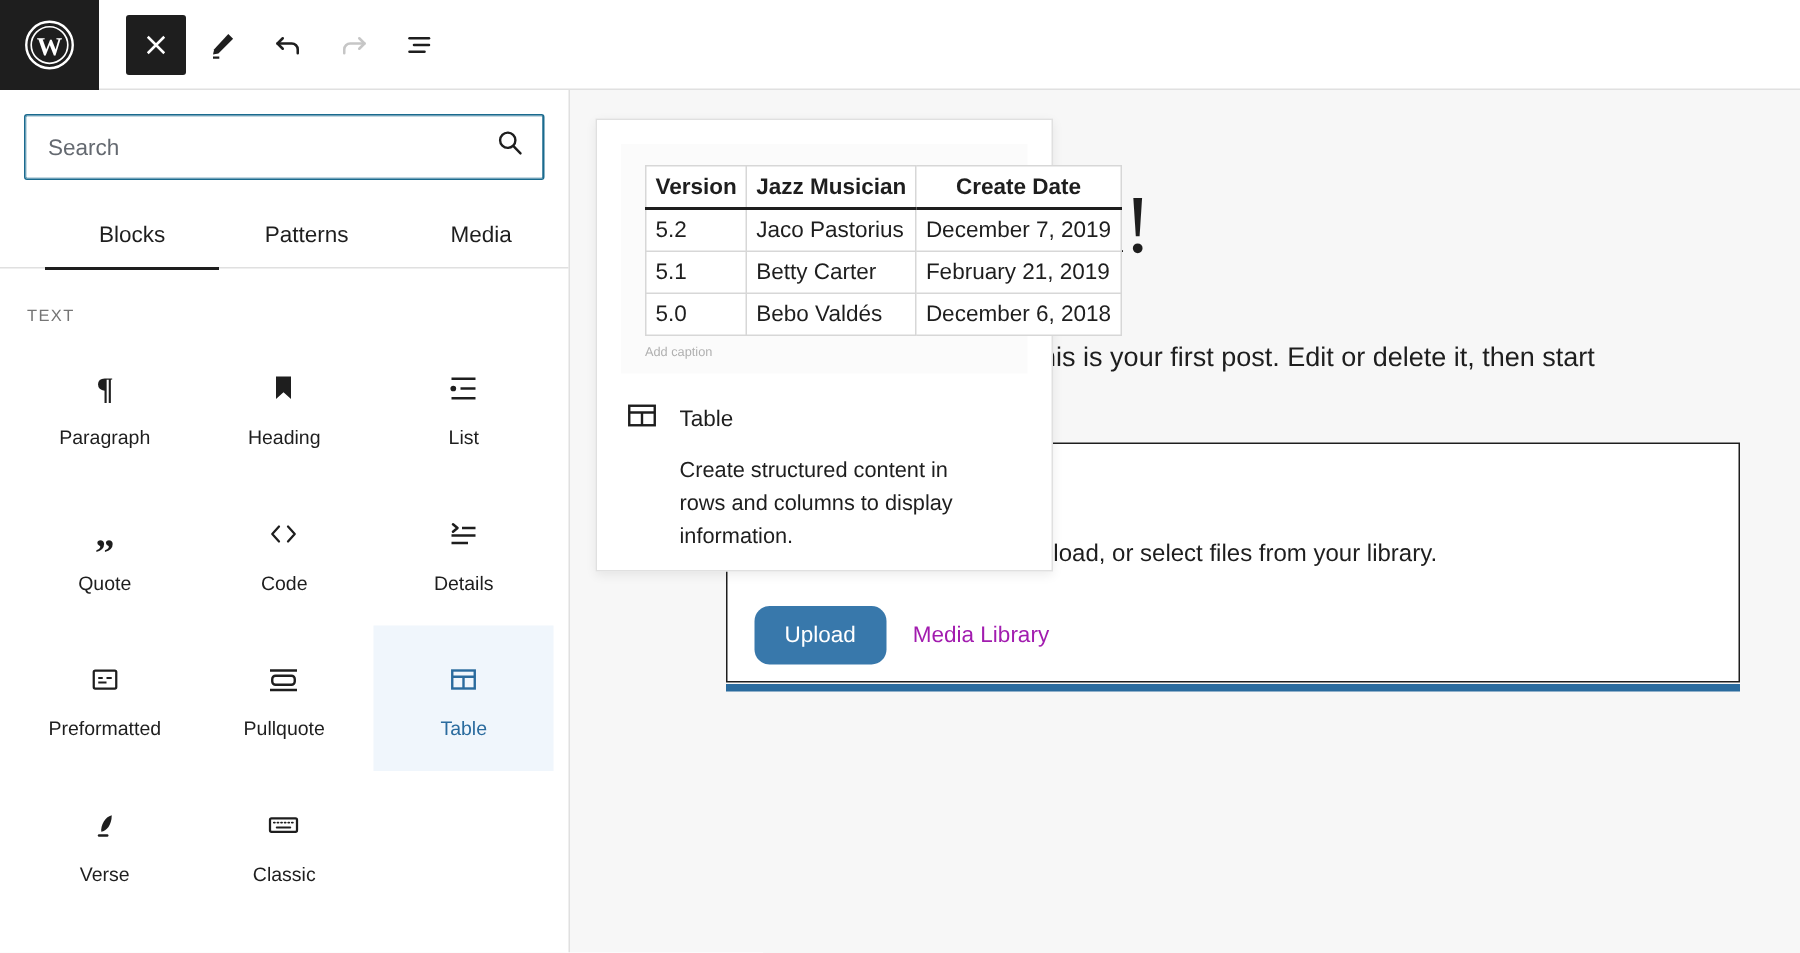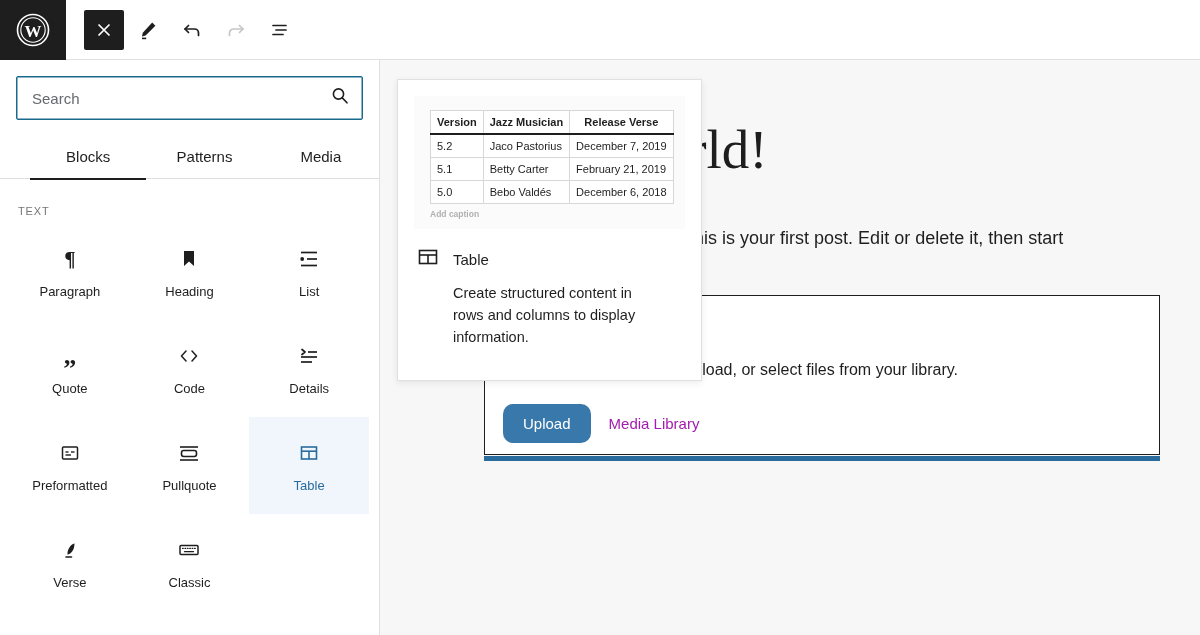--- a/index.html
+++ b/index.html
@@ -128,30 +128,30 @@
   .popover {
     position: absolute; left: 397px; top: 79px; width: 305px; height: 302px;
     background: #fff; border: 1px solid #e0e0e0;
     box-shadow: 0 2px 7px rgba(0,0,0,0.08);
   }
   .preview-pane {
     margin: 16px 16px 0 16px; background: #fbfbfb; padding: 14px 16px 10px 16px;
   }
   .preview-table {
     width: 100%; border-collapse: collapse; table-layout: auto;
-    font-size: 11px; background: #fff;
+    font-size: 15px; background: #fff;
   }
   .preview-table th, .preview-table td {
     border: 1px solid #d7d7d7; padding: 5px 6px; text-align: left; color: #1e1e1e;
     white-space: nowrap;
   }
   .preview-table th { font-weight: bold; text-align: center; }
   .preview-table thead tr { border-bottom: 2px solid #1e1e1e; }
   .preview-table thead th { border-bottom: 2px solid #1e1e1e; }
-  .add-caption { font-size: 8.5px; color: #b0b0b0; margin-top: 5px; font-weight: bold; }
+  .add-caption { font-size: 8.5px; color: #b0b0b0; margin-top: 5px; }
 
   .popover-info { padding: 16px 18px 0 18px; }
   .popover-head { display: flex; align-items: center; gap: 13px; }
   .popover-title { font-size: 15px; color: #1e1e1e; }
   .popover-desc {
     font-size: 14.5px; color: #1e1e1e; line-height: 1.5;
     margin-top: 10px; padding-left: 37px; width: 240px;
   }
 </style>
 </head>
@@ -358,21 +358,21 @@
     </div>
   </div>
 
   <div class="popover">
     <div class="preview-pane">
       <table class="preview-table">
         <thead>
           <tr>
             <th>Version</th>
             <th>Jazz Musician</th>
-            <th>Release Verse</th>
+            <th>Create Date</th>
           </tr>
         </thead>
         <tbody>
           <tr>
             <td>5.2</td>
             <td>Jaco Pastorius</td>
             <td>December 7, 2019</td>
           </tr>
           <tr>
             <td>5.1</td>

